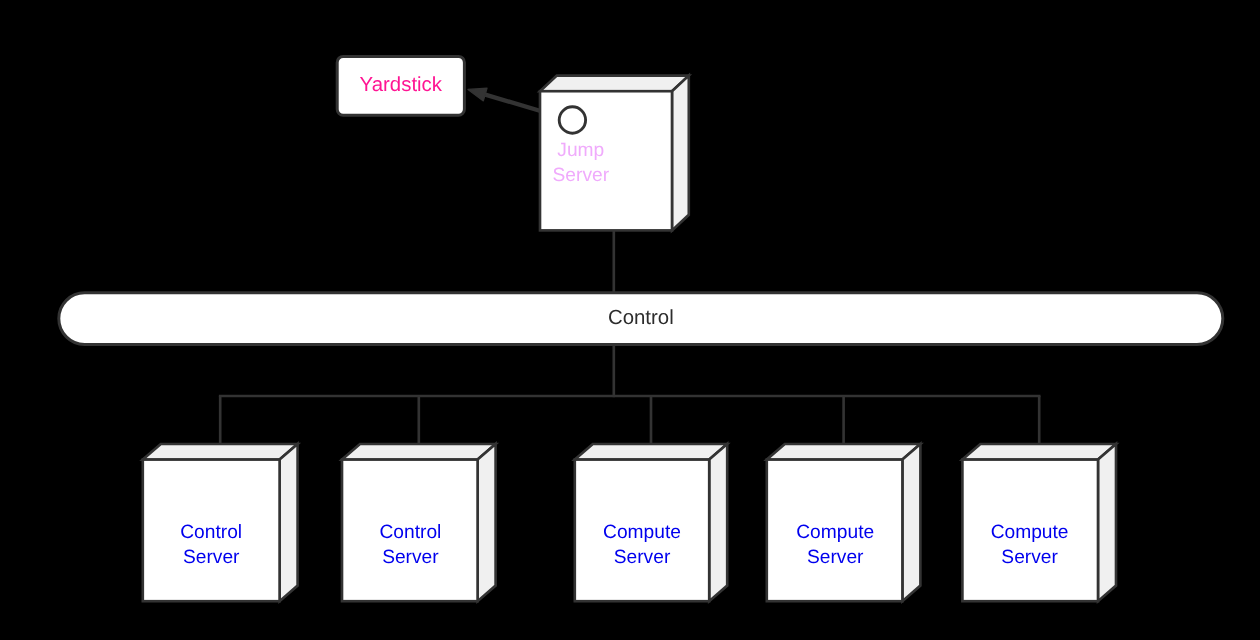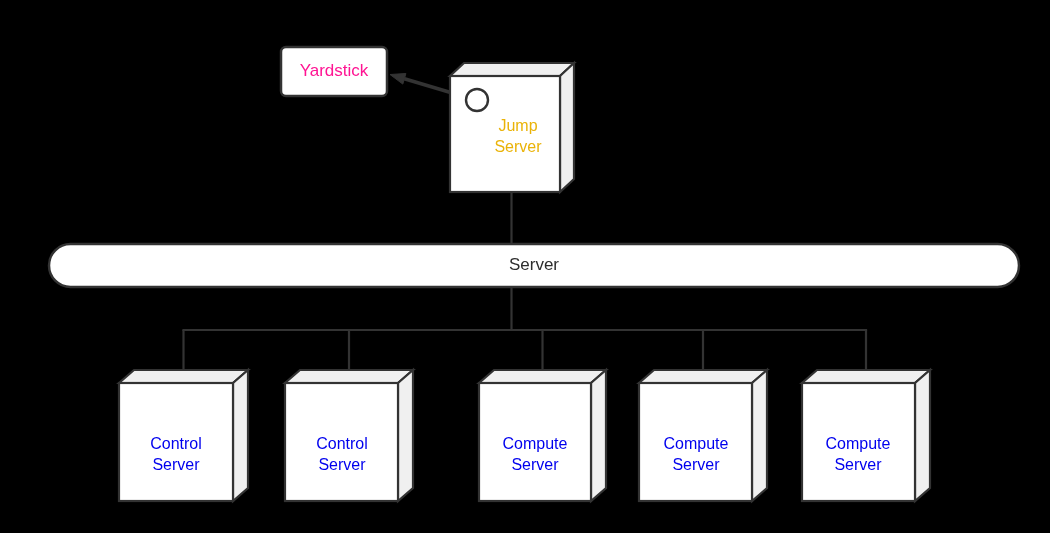--- a/index.html
+++ b/index.html
@@ -29,22 +29,22 @@
     text-align: center;
     font-size: 16px;
     line-height: 1.32;
     pointer-events: none;
   }
   .lbl-yardstick {
     left: 281px; top: 47px; width: 106px; height: 49px;
     color: #ff1493; font-size: 17px;
   }
   .lbl-jump {
-    left: 486px; top: 80px; width: 64px; height: 112px;
-    color: #eab308;
+    left: 452px; top: 80px; width: 64px; height: 112px;
+    color: #f0abfc;
     text-align: center;
   }
   .lbl-network {
     left: 49px; top: 244px; width: 970px; height: 43px;
     color: #2d2d2d; font-size: 17px;
   }
   .lbl-server {
     top: 395px; width: 80px; height: 118px;
     color: #0000ee;
   }
@@ -120,21 +120,21 @@
       <polygon points="802,383 817,370 930,370 915,383" fill="#f0f0f0"></polygon>
       <polygon points="915,383 930,370 930,488 915,501" fill="#f0f0f0"></polygon>
       <rect x="802" y="383" width="113" height="118" fill="#ffffff"></rect>
     </g>
   </svg>
 
   <div class="label lbl-yardstick">Yardstick</div>
 
   <div class="label lbl-jump">Jump Server</div>
 
-  <div class="label lbl-network">Server</div>
+  <div class="label lbl-network">Control</div>
 
   <div class="label lbl-server lbl-server-1">Control Server</div>
 
   <div class="label lbl-server lbl-server-2">Control Server</div>
 
   <div class="label lbl-server lbl-server-3">Compute Server</div>
 
   <div class="label lbl-server lbl-server-4">Compute Server</div>
 
   <div class="label lbl-server lbl-server-5">Compute Server</div>

